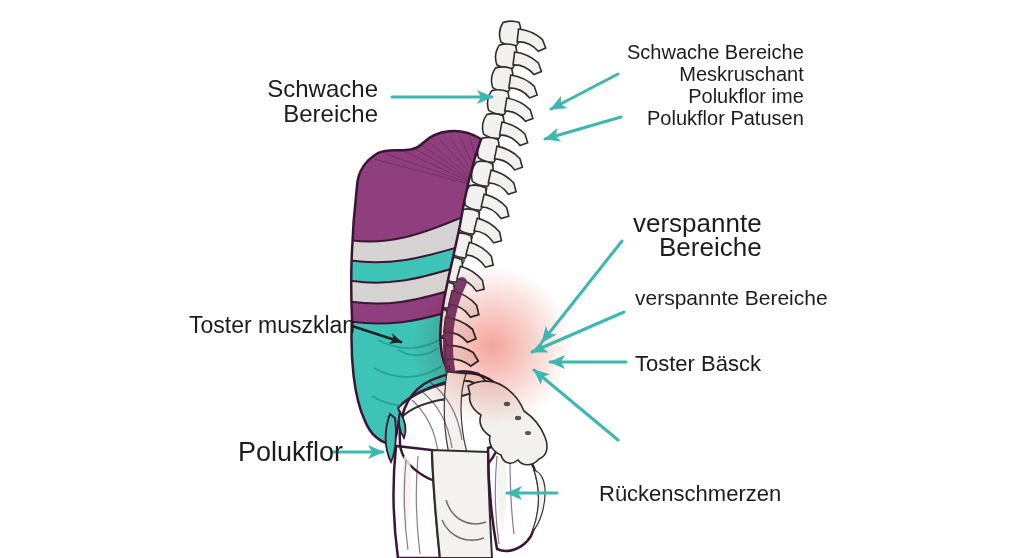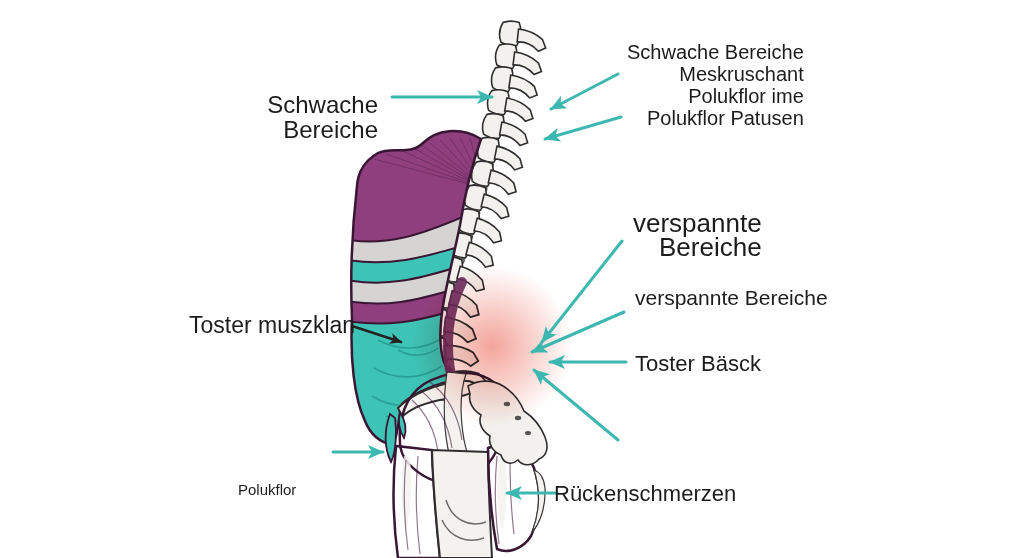--- a/index.html
+++ b/index.html
@@ -6,29 +6,29 @@
   .stage{
     position:relative;width:1024px;height:558px;overflow:hidden;
     background:var(--background,#ffffff);
     font-family:"Liberation Sans",sans-serif;
   }
   .stage svg{position:absolute;left:0;top:0;}
   .lbl{
     position:absolute;color:var(--text,#1c1c1c);
     font-family:"Liberation Sans",sans-serif;white-space:nowrap;text-align:right;
   }
-  .lbl-weak-left{left:250px;top:76px;width:128px;text-align:right;font-size:24px;line-height:25px;margin-top:16px;}
+  .lbl-weak-left{left:250px;top:76px;width:128px;text-align:right;font-size:24px;line-height:25px;}
   .lbl-weak-right{left:627px;top:41px;font-size:20px;line-height:22px;}
   .lbl-weak-right div:nth-child(2){margin-left:15px;}
   .lbl-tense-upper{left:633px;top:211px;font-size:26px;line-height:24px;}
   .lbl-tense-lower{left:635px;top:286px;font-size:21px;}
   .lbl-toster{left:635px;top:351px;font-size:22px;}
   .lbl-abdominal{left:189px;top:312px;font-size:23px;}
-  .lbl-hip{left:238px;top:437px;font-size:15px;margin-top:44px;}
-  .lbl-backpain{left:554px;top:481px;font-size:22px;}
+  .lbl-hip{left:238px;top:437px;font-size:27px;}
+  .lbl-backpain{left:599px;top:481px;font-size:22px;}
 
   .bone{fill:var(--bone,#f2f1ed);stroke:var(--bone-line,#2e2e2e);stroke-width:1.6;}
   .disc{fill:var(--disc,#8c8c8c);stroke:#4a4a4a;stroke-width:1;}
   .muscleP{fill:var(--muscle-purple,#8a3a7c);}
   .muscleT{fill:var(--muscle-teal,#3ec4b6);}
   .bandG{fill:var(--band-gray,#d5d4d2);}
   .oline{stroke:var(--outline,#3a1635);fill:none;}
   .arrow{stroke:var(--accent,#3cb8b1);stroke-width:3;fill:none;stroke-linecap:round;stroke-linejoin:round;}
   .arrowB{stroke:var(--arrow-black,#232323);stroke-width:2.6;fill:none;stroke-linecap:round;}
   .fan{stroke:#5e2450;stroke-width:1;opacity:.55;fill:none;}

